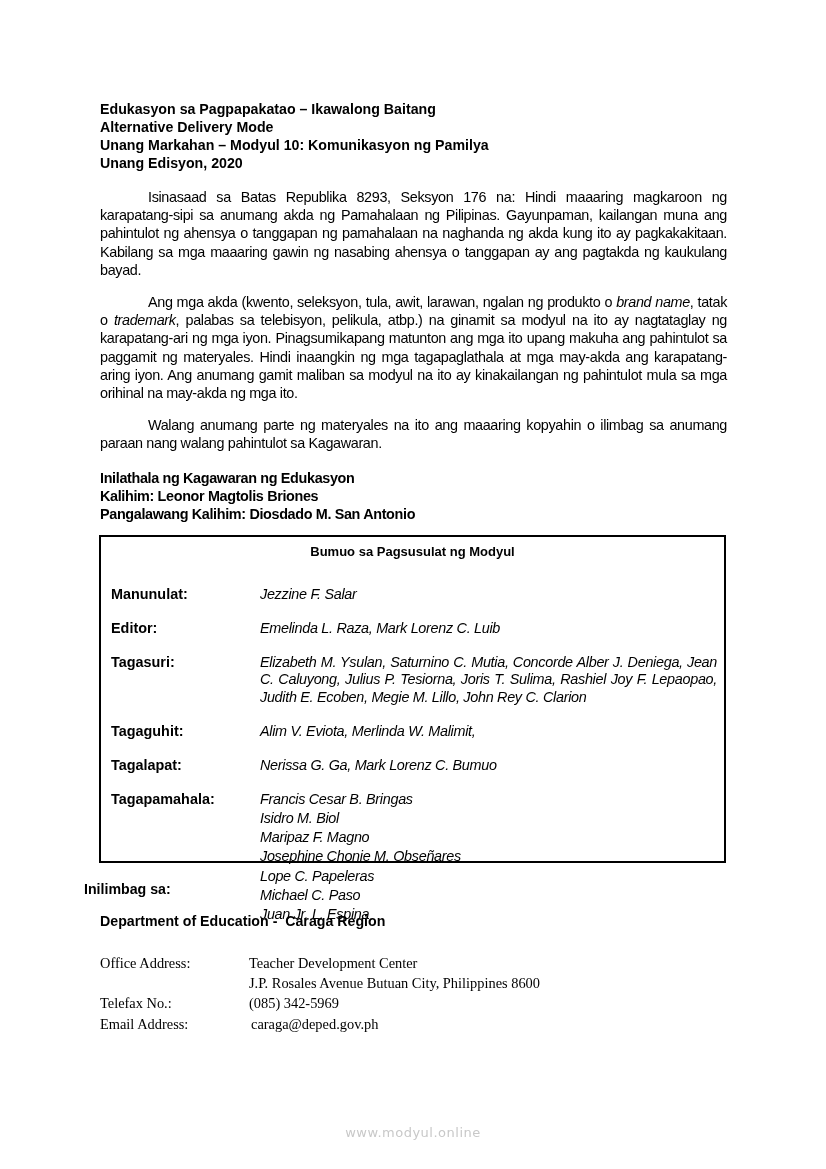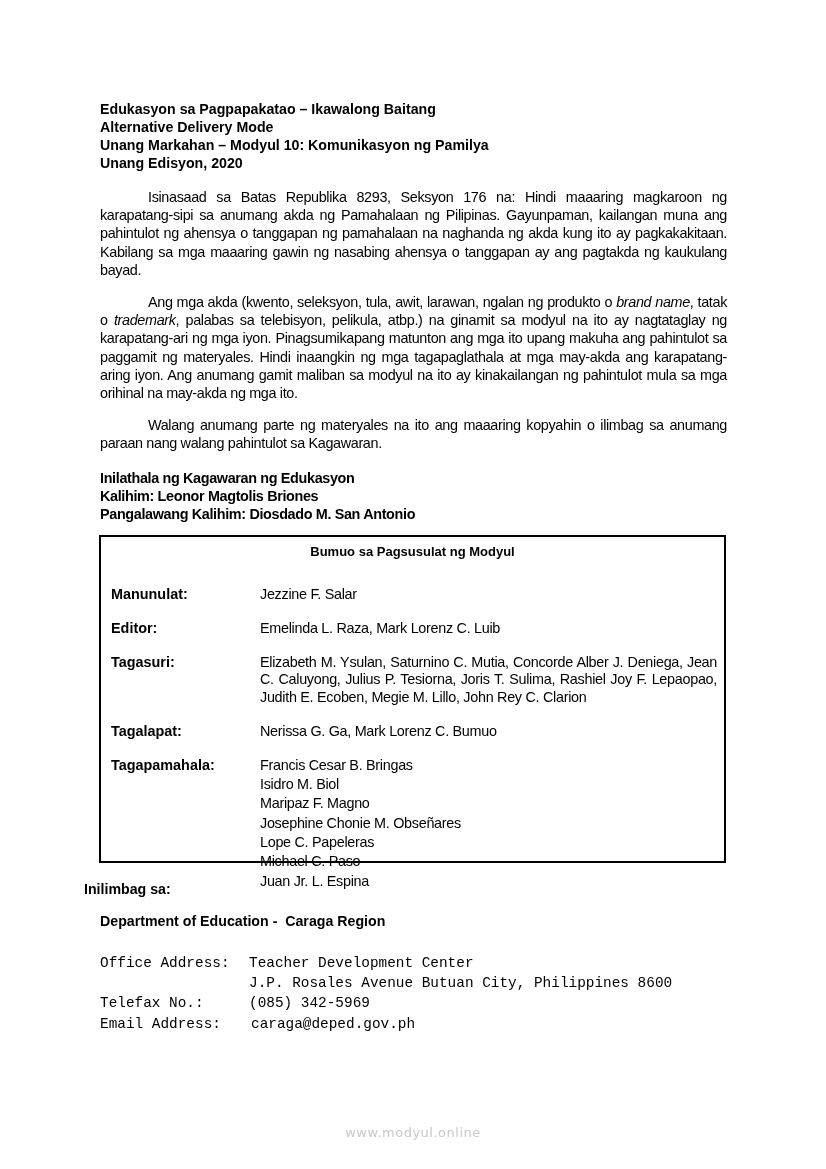--- a/index.html
+++ b/index.html
@@ -11,25 +11,25 @@
   .para .indent { display: inline-block; width: 48px; }
   .p1 { top: 188px; }
   .p2 { top: 293px; }
   .p3 { top: 416px; }
   .publisher { position: absolute; left: 100px; top: 469px; font-family: "Liberation Sans", sans-serif; font-size: 14.4px; line-height: 18px; letter-spacing: -0.35px; font-weight: bold; }
   .credits-box { position: absolute; left: 99px; top: 535px; width: 623px; height: 324px; border: 2px solid #000; }
   .credits-title { position: absolute; left: 0; right: 0; top: 6px; text-align: center; font-family: "Liberation Sans", sans-serif; font-weight: bold; font-size: 13px; line-height: 18px; }
   .credits-table { position: absolute; left: 10px; top: 33px; width: 606px; font-family: "Liberation Sans", sans-serif; font-size: 14.4px; line-height: 17.8px; letter-spacing: -0.3px; }
   .row { display: flex; margin-top: 16px; }
   .role { width: 149px; flex: none; font-weight: bold; letter-spacing: 0; }
-  .names { flex: 1; text-align: justify; }
+  .names { flex: 1; text-align: justify; font-style: italic; }
   .names div { text-align: left; }
   .printed-label { position: absolute; left: 84px; top: 881px; font-family: Liberation Sans, sans-serif; font-weight: bold; font-size: 14.2px; }
   .dept { position: absolute; left: 100px; top: 913px; font-family: "Liberation Sans", sans-serif; font-weight: bold; font-size: 14.2px; white-space: pre; }
-  .contact { position: absolute; left: 100px; top: 953px; font-family: Liberation Mono, monospace; font-size: 14.4px; line-height: 20.2px; }
+  .contact { position: absolute; left: 100px; top: 953px; font-family: Liberation Serif, serif; font-size: 14.4px; line-height: 20.2px; }
   .contact .crow { display: flex; }
   .contact .clabel { width: 149px; flex: none; }
   .contact .cval.email { padding-left: 2px; }
   .watermark { position: absolute; left: 0; right: 0; top: 1125px; text-align: center; font-family: "DejaVu Sans", sans-serif; font-size: 13px; color: #c8c8c8; letter-spacing: 0.5px; }
 </style>
 </head>
 <body>
 
 <div class="page">
 
@@ -59,20 +59,24 @@
         <div class="role">Manunulat:</div>
         <div class="names">Jezzine F. Salar</div>
       </div>
       <div class="row">
         <div class="role">Editor:</div>
         <div class="names">Emelinda L. Raza, Mark Lorenz C. Luib</div>
       </div>
       <div class="row">
         <div class="role">Tagasuri:</div>
         <div class="names">Elizabeth M. Ysulan, Saturnino C. Mutia, Concorde Alber J. Deniega, Jean C. Caluyong, Julius P. Tesiorna, Joris T. Sulima, Rashiel Joy F. Lepaopao, Judith E. Ecoben, Megie M. Lillo, John Rey C. Clarion</div>
+      </div>
+      <div class="row">
+        <div class="role">Tagaguhit:</div>
+        <div class="names">Alim V. Eviota, Merlinda W. Malimit,</div>
       </div>
       <div class="row">
         <div class="role">Tagalapat:</div>
         <div class="names">Nerissa G. Ga, Mark Lorenz C. Bumuo</div>
       </div>
       <div class="row">
         <div class="role">Tagapamahala:</div>
         <div class="names">
           <div>Francis Cesar B. Bringas</div>
           <div style="margin-top:1.5px">Isidro M. Biol</div>

